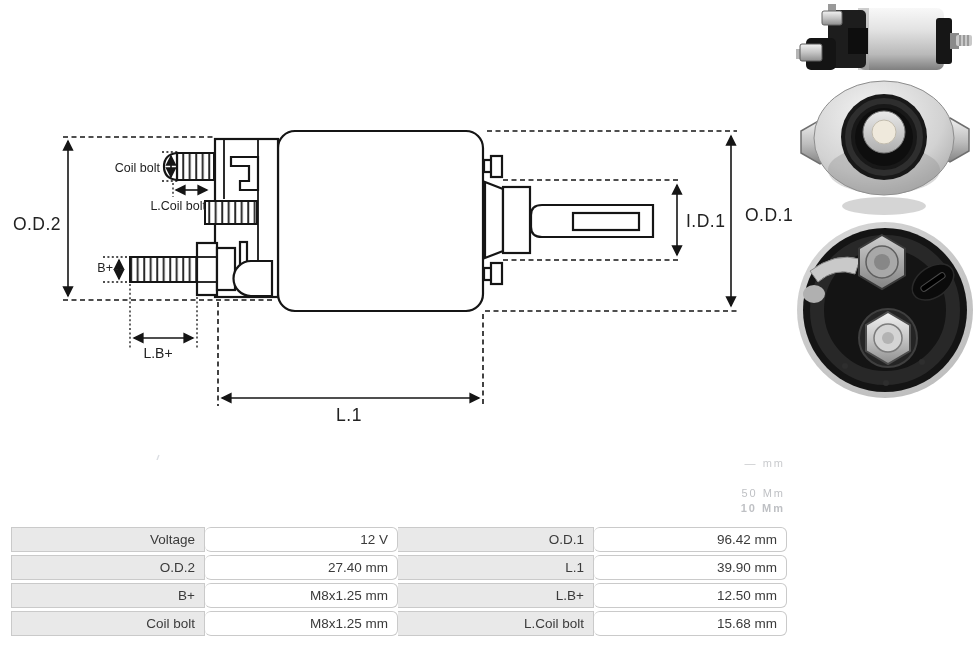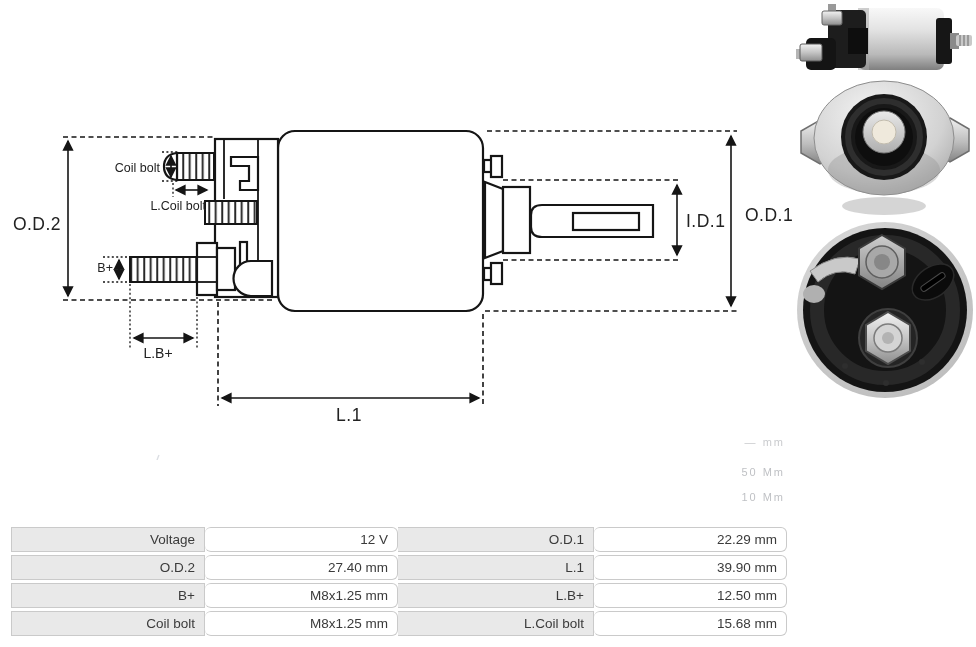--- a/index.html
+++ b/index.html
@@ -18,27 +18,27 @@
   .lab{fill:#222;font-family:"Liberation Sans",sans-serif;}
   .lab.big{font-size:17.5px;letter-spacing:.5px;}
   .lab.small{font-size:12.5px;}
   .lab.mid{font-size:14px;}
   .ghost-arc{fill:none;stroke:#7d879b;stroke-width:1.4;opacity:.28;}
 
   
   .photos svg{position:absolute;}
 
   
-  .ghost-text{position:absolute;left:600px;top:435px;width:185px;text-align:right;
+  .ghost-text{position:absolute;left:600px;top:456px;width:185px;text-align:right;
       color:#70747c;font-size:11px;letter-spacing:2px;line-height:14px;
       filter:blur(.4px);}
   .ghost-text span{display:block;}
   .ghost-text .g1{opacity:.38;}
   .ghost-text .g2{opacity:.45;margin-top:16px;}
-  .ghost-text .g3{opacity:.45;margin-top:11px;}
+  .ghost-text .g3{opacity:.45;margin-top:1px;font-weight:bold;}
 
   
   table.spec{position:absolute;left:11px;top:524px;width:776px;
       border-collapse:separate;border-spacing:0 3px;table-layout:fixed;}
   table.spec td{height:25px;box-sizing:border-box;padding:0 9px 0 2px;
       text-align:right;vertical-align:middle;font-size:13.5px;color:#3b3b3b;
       border:1px solid #cacaca;border-left:none;white-space:nowrap;overflow:hidden;}
   table.spec td:first-child{border-left:1px solid #cacaca;}
   table.spec td.lbl{background:#e9e9e9;}
   table.spec td.val{background:#ffffff;border-radius:6px;}
@@ -264,21 +264,21 @@
         <col style="width:194px">
         <col style="width:193px">
         <col style="width:196px">
         <col style="width:193px">
       </colgroup>
     <tbody>
         <tr>
       <td class="lbl">Voltage</td>
       <td class="val">12 V</td>
       <td class="lbl">O.D.1</td>
-      <td class="val">22.29 mm</td>
+      <td class="val">96.42 mm</td>
     </tr>
     <tr>
       <td class="lbl">O.D.2</td>
       <td class="val">27.40 mm</td>
       <td class="lbl">L.1</td>
       <td class="val">39.90 mm</td>
     </tr>
     <tr>
       <td class="lbl">B+</td>
       <td class="val">M8x1.25 mm</td>

